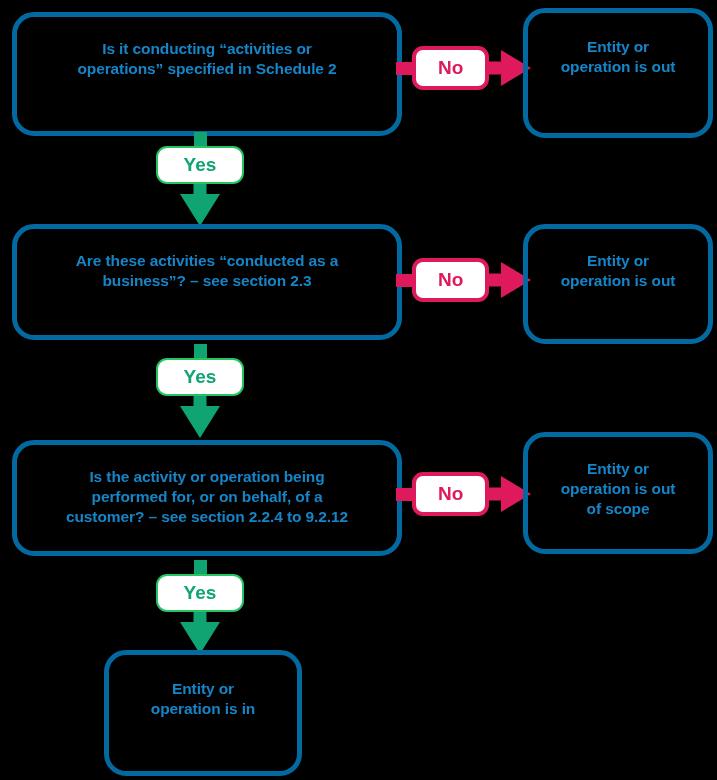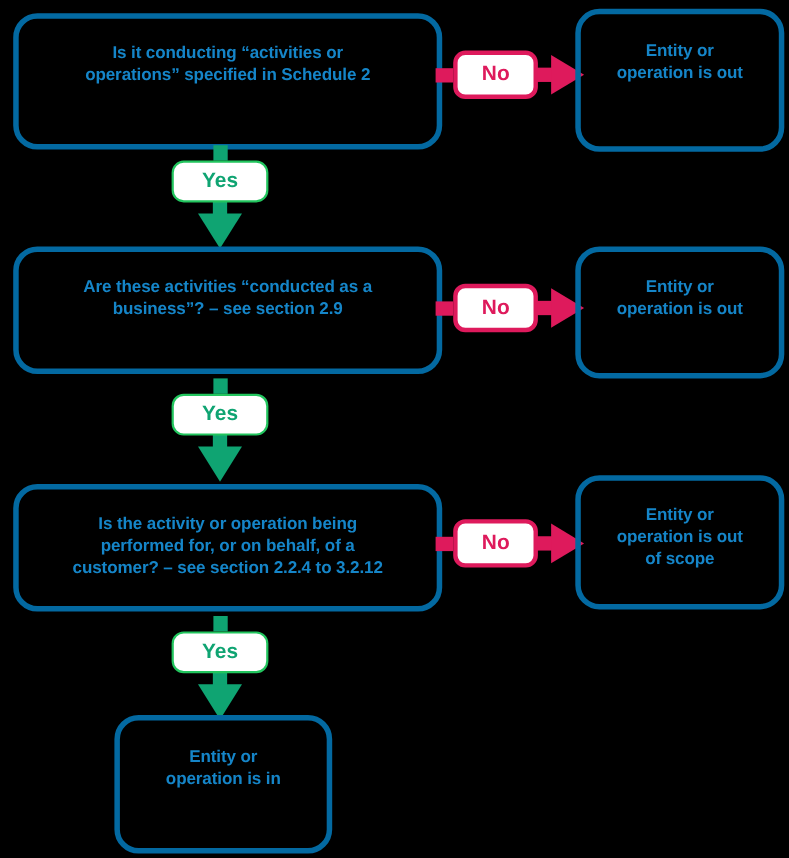--- a/index.html
+++ b/index.html
@@ -191,21 +191,21 @@
     <span class="yes-stem-top"></span>
     <span class="yes-badge">Yes</span>
     <span class="yes-arrow-wrap">
       <span class="yes-arrow-stem"></span>
       <span class="yes-arrow-head"></span>
     </span>
   </div>
 
   <div class="node" id="q2">
     <span class="node-text">Are these activities “conducted as a
-business”? – see section 2.9</span>
+business”? – see section 2.3</span>
   </div>
 
   <div class="no-conn" id="no2">
     <span class="no-stem-left"></span>
     <span class="no-badge">No</span>
     <span class="no-arrow-wrap">
       <span class="no-arrow-stem"></span>
       <span class="no-arrow-head"></span>
     </span>
   </div>
@@ -220,21 +220,21 @@
     <span class="yes-badge">Yes</span>
     <span class="yes-arrow-wrap">
       <span class="yes-arrow-stem"></span>
       <span class="yes-arrow-head"></span>
     </span>
   </div>
 
   <div class="node" id="q3">
     <span class="node-text">Is the activity or operation being
 performed for, or on behalf, of a
-customer? – see section 2.2.4 to 3.2.12</span>
+customer? – see section 2.2.4 to 9.2.12</span>
   </div>
 
   <div class="no-conn" id="no3">
     <span class="no-stem-left"></span>
     <span class="no-badge">No</span>
     <span class="no-arrow-wrap">
       <span class="no-arrow-stem"></span>
       <span class="no-arrow-head"></span>
     </span>
   </div>

